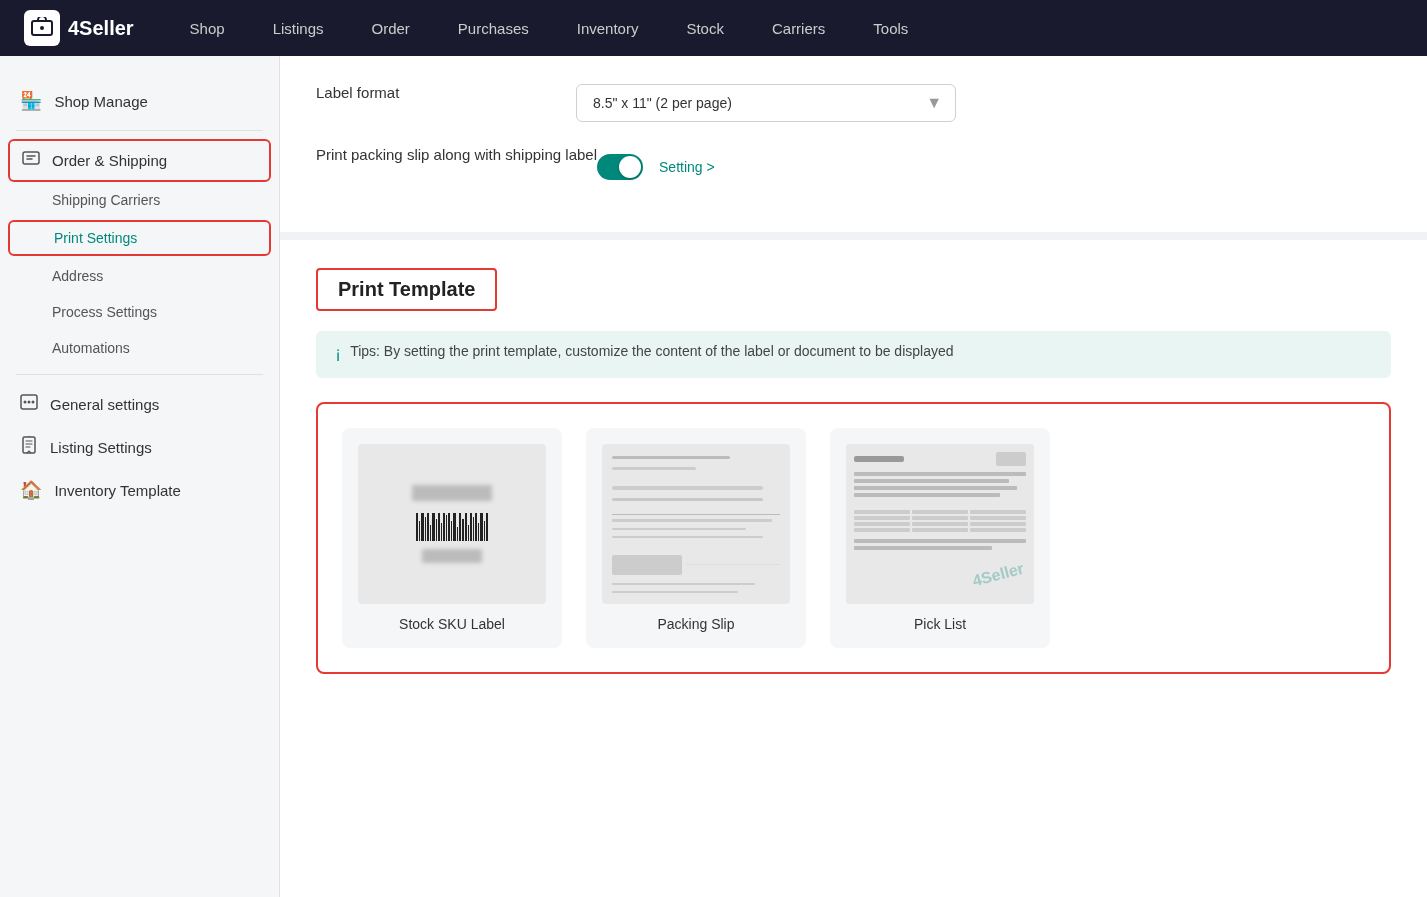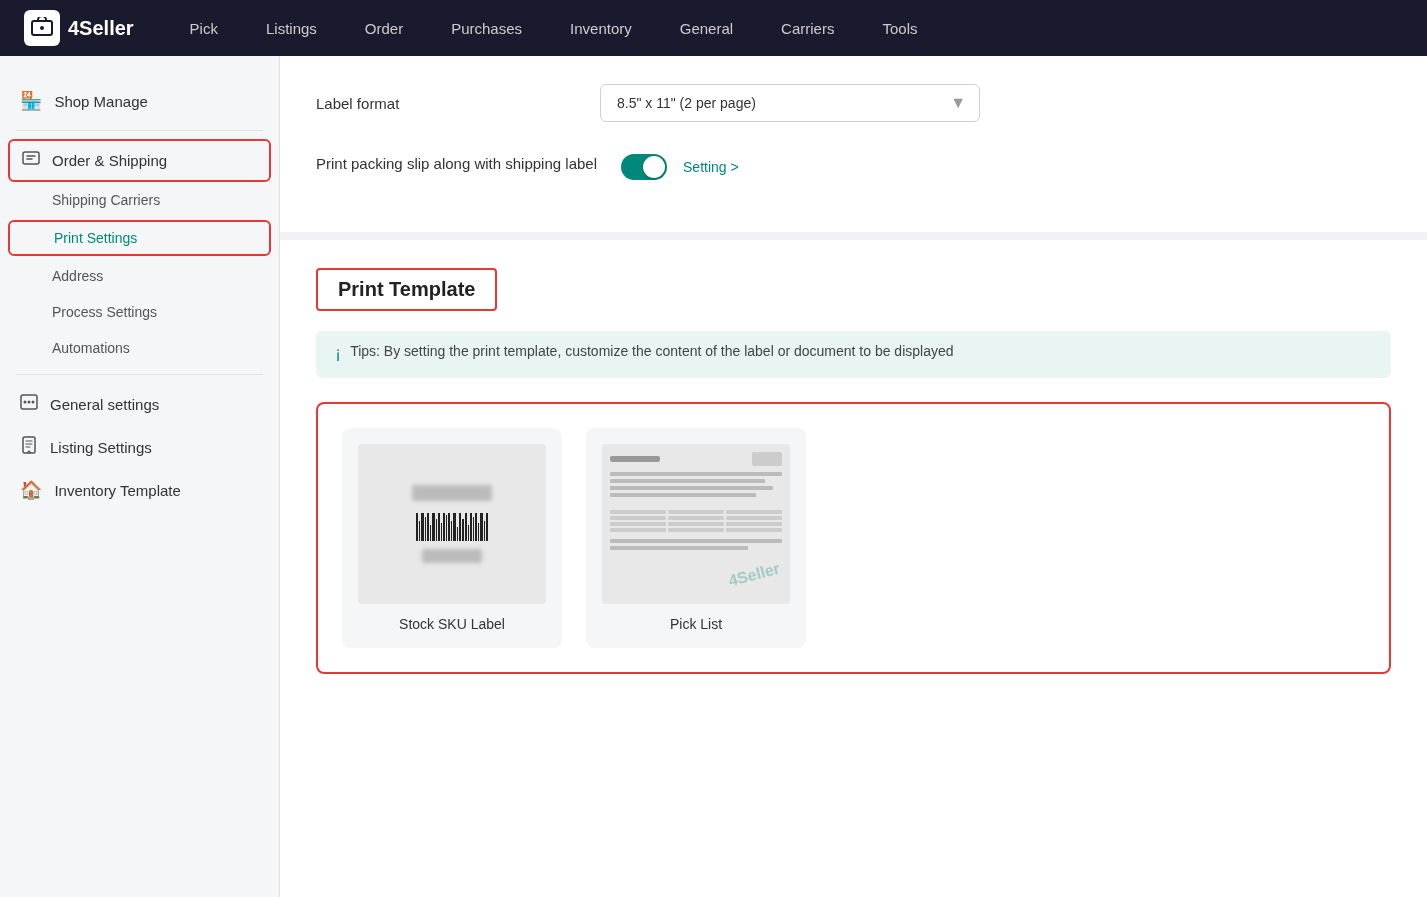--- a/index.html
+++ b/index.html
@@ -108,23 +108,22 @@
       padding: 0;
     }
 
     .content-section {
       padding: 28px 36px;
       border-bottom: 8px solid #f0f2f5;
     }
 
     .field-row {
       display: flex;
-      align-items: center;
+      align-items: flex-start;
       margin-bottom: 24px;
-      gap: 24px;
     }
     .field-label {
       font-size: 15px;
       color: #333;
       min-width: 260px;
     }
     .field-control {
       flex: 1;
       max-width: 500px;
     }
@@ -373,26 +372,26 @@
   <div class="topnav-logo">
     <div class="logo-icon">
       <svg width="22" height="22" viewBox="0 0 22 22" fill="none">
         <rect x="1" y="4" width="20" height="14" rx="2" stroke="#1a1a2e" stroke-width="2" fill="none"></rect>
         <path d="M7 4V3a4 4 0 018 0v1" stroke="#1a1a2e" stroke-width="2" fill="none"></path>
         <circle cx="11" cy="11" r="2" fill="#1a1a2e"></circle>
       </svg>
     </div>
     <span>4Seller</span>
   </div>
-  <span class="topnav-item">Pick</span>
+  <span class="topnav-item">Shop</span>
   <span class="topnav-item">Listings</span>
   <span class="topnav-item">Order</span>
   <span class="topnav-item">Purchases</span>
   <span class="topnav-item">Inventory</span>
-  <span class="topnav-item">General</span>
+  <span class="topnav-item">Stock</span>
   <span class="topnav-item">Carriers</span>
   <span class="topnav-item">Tools</span>
 </nav>
 
 <div class="layout">
 
   <aside class="sidebar">
     <div class="sidebar-section">
 
       <div class="sidebar-main-item">
@@ -531,20 +530,44 @@
                 <div class="barcode-line" style="height:28px;width:3px"></div>
                 <div class="barcode-line" style="height:20px;width:1px;background:#222"></div>
                 <div class="barcode-line" style="height:28px"></div>
               </div>
               <div class="sku-blur-bottom"></div>
             </div>
           </div>
           <span class="template-label">Stock SKU Label</span>
         </div>
 
+        <div class="template-card">
+          <div class="template-preview">
+            <div class="packing-preview">
+              <div class="packing-line" style="width:70%;background:#bbb;"></div>
+              <div class="packing-line" style="width:50%;background:#ccc;"></div>
+              <div style="height:8px"></div>
+              <div class="packing-line" style="width:90%;background:#ccc;"></div>
+              <div class="packing-line" style="width:90%;background:#c8c8c8;"></div>
+              <div style="height:6px"></div>
+              <div style="width:100%;background:#bbb;height:1px;"></div>
+              <div class="packing-table-line" style="width:95%"></div>
+              <div class="packing-table-line" style="width:80%"></div>
+              <div class="packing-table-line" style="width:90%"></div>
+              <div style="height:4px"></div>
+              <div style="display:flex;gap:4px;align-items:center;margin-top:6px">
+                <div style="width:70px;height:20px;background:#ccc;border-radius:2px;"></div>
+                <div style="flex:1;height:1px;background:#ddd;"></div>
+              </div>
+              <div class="packing-table-line" style="width:85%;margin-top:4px"></div>
+              <div class="packing-table-line" style="width:75%"></div>
+            </div>
+          </div>
+          <span class="template-label">Packing Slip</span>
+        </div>
 
         <div class="template-card">
           <div class="template-preview">
             <div class="picklist-preview">
               <div class="picklist-header">
                 <div class="picklist-title-line"></div>
                 <div class="picklist-logo-box"></div>
               </div>
               <div class="picklist-row-line" style="width:100%"></div>
               <div class="picklist-row-line" style="width:90%"></div>

